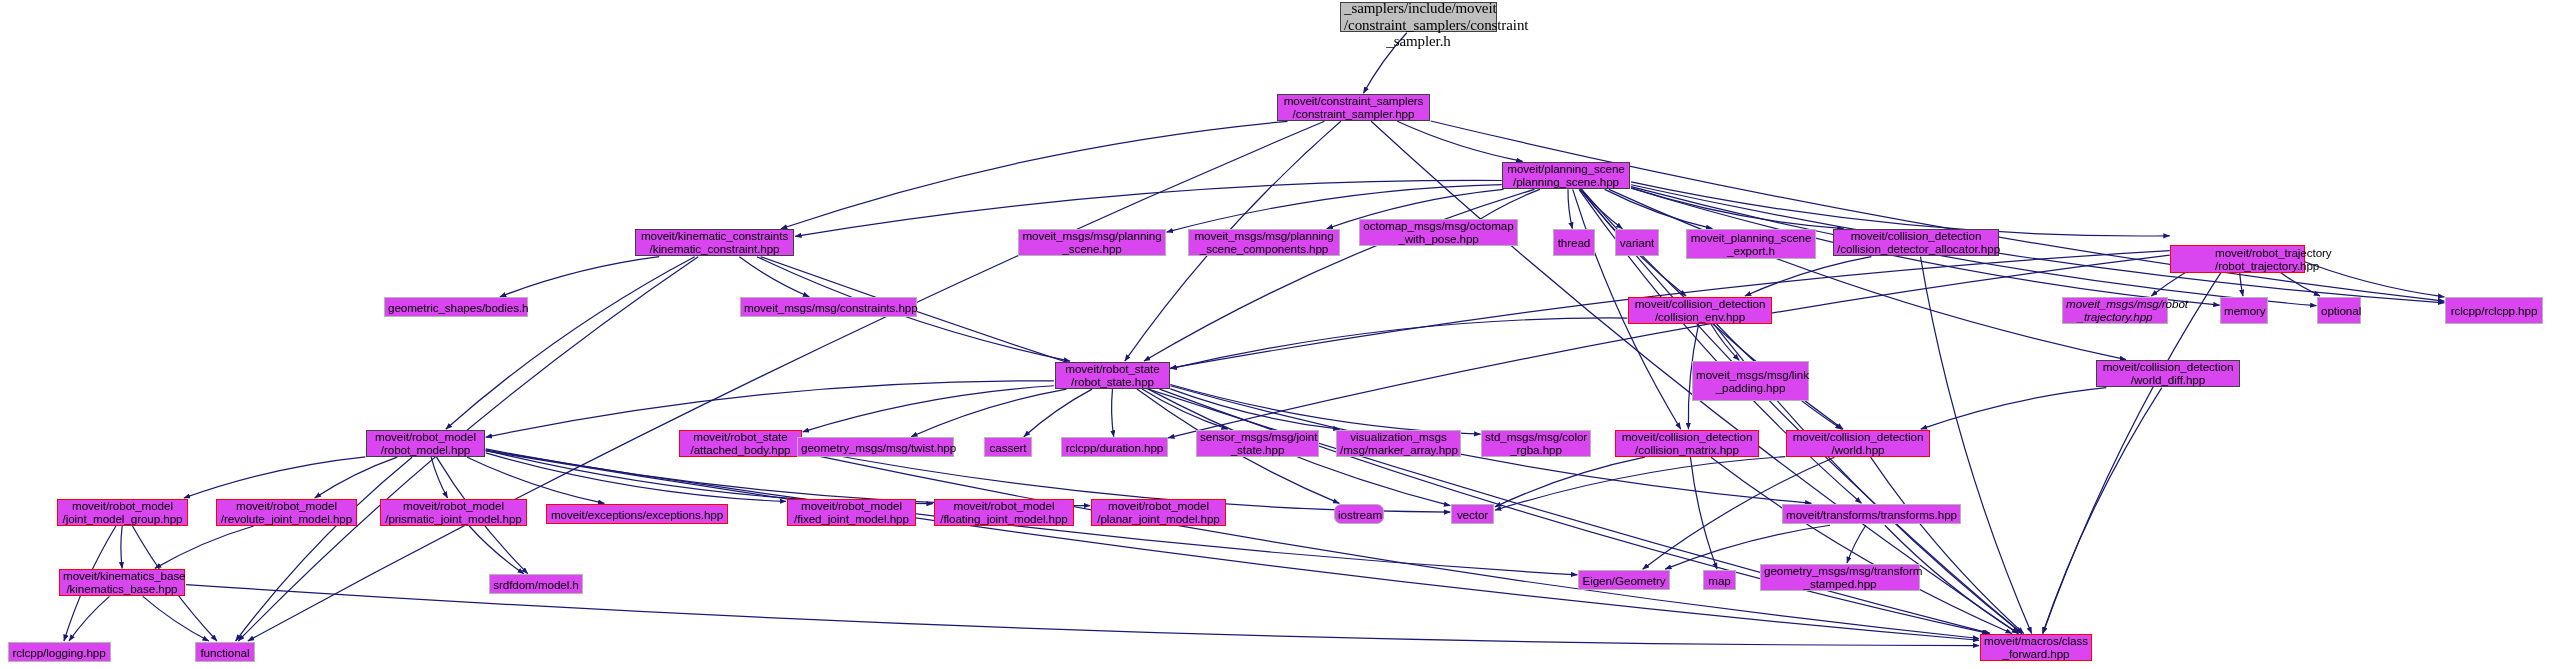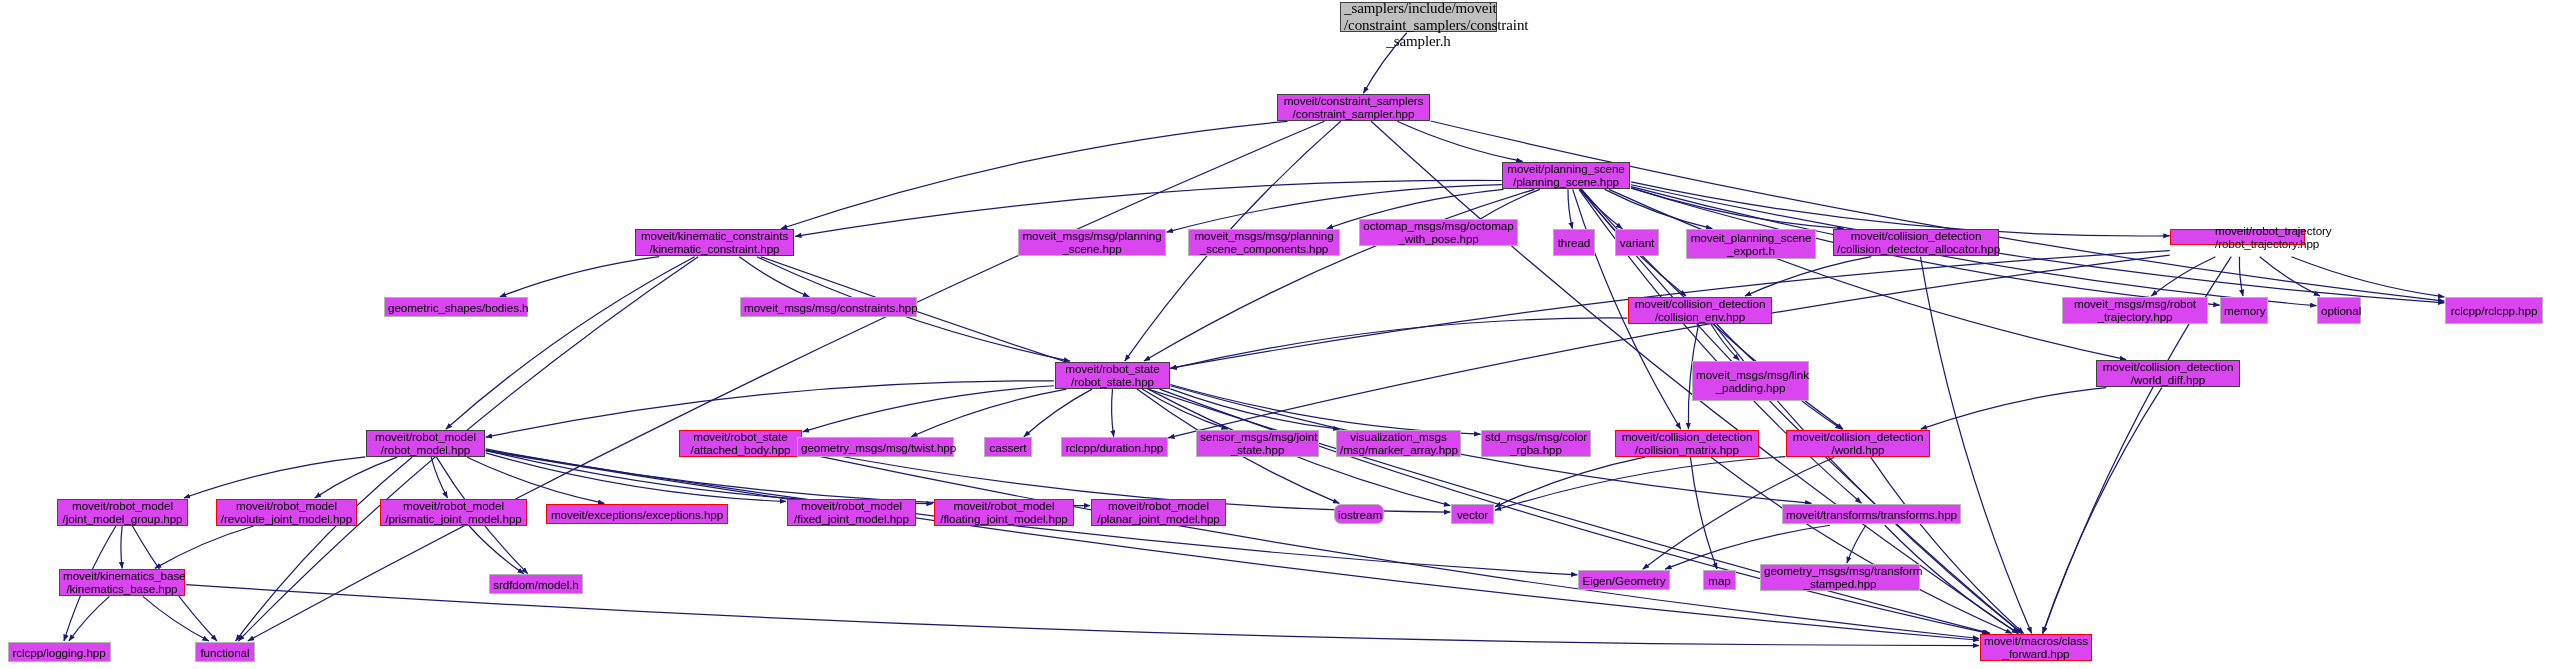--- a/index.html
+++ b/index.html
@@ -177,27 +177,27 @@
       <div class="node grey" style="left: 1188px; top: 229px; width: 152px; height: 26.5px;"><span class="node-label">moveit_msgs/msg/planning
 _scene_components.hpp</span></div>
       <div class="node grey" style="left: 1359px; top: 219px; width: 159px; height: 26.5px;"><span class="node-label">octomap_msgs/msg/octomap
 _with_pose.hpp</span></div>
       <div class="node grey" style="left: 1553px; top: 229px; width: 42px; height: 26.5px;"><span class="node-label">thread</span></div>
       <div class="node grey" style="left: 1615px; top: 229px; width: 44px; height: 26.5px;"><span class="node-label">variant</span></div>
       <div class="node grey" style="left: 1686px; top: 229px; width: 130px; height: 30px;"><span class="node-label">moveit_planning_scene
 _export.h</span></div>
       <div class="node dark" style="left: 1833px; top: 229px; width: 166px; height: 26.5px;"><span class="node-label">moveit/collision_detection
 /collision_detector_allocator.hpp</span></div>
-      <div class="node red" style="left: 2170px; top: 229px; width: 135px; height: 16px; padding-left: 44px;"><span class="node-label">moveit/robot_trajectory
+      <div class="node red" style="left: 2170px; top: 245px; width: 135px; height: 28px; padding-left: 44px;"><span class="node-label">moveit/robot_trajectory
 /robot_trajectory.hpp</span></div>
       <div class="node grey" style="left: 384px; top: 297px; width: 144px; height: 20.4px;"><span class="node-label">geometric_shapes/bodies.h</span></div>
       <div class="node grey" style="left: 740px; top: 297px; width: 177px; height: 20.4px;"><span class="node-label">moveit_msgs/msg/constraints.hpp</span></div>
       <div class="node red" style="left: 1628px; top: 297px; width: 144px; height: 26.5px;"><span class="node-label">moveit/collision_detection
 /collision_env.hpp</span></div>
-      <div class="node grey" style="left: 2062px; top: 297px; width: 146px; height: 26.5px;"><span class="node-label">moveit_msgs/msg/robot
+      <div class="node grey" style="left: 2062px; top: 297px; width: 106px; height: 26.5px; font-style: italic;"><span class="node-label">moveit_msgs/msg/robot
 _trajectory.hpp</span></div>
       <div class="node grey" style="left: 2220px; top: 297px; width: 48px; height: 26.5px;"><span class="node-label">memory</span></div>
       <div class="node grey" style="left: 2317px; top: 297px; width: 44px; height: 26.5px;"><span class="node-label">optional</span></div>
       <div class="node grey" style="left: 2445px; top: 297px; width: 98px; height: 26.5px;"><span class="node-label">rclcpp/rclcpp.hpp</span></div>
       <div class="node dark" style="left: 2096px; top: 360px; width: 144px; height: 26.5px;"><span class="node-label">moveit/collision_detection
 /world_diff.hpp</span></div>
       <div class="node dark" style="left: 1055px; top: 362px; width: 115px; height: 26.5px;"><span class="node-label">moveit/robot_state
 /robot_state.hpp</span></div>
       <div class="node grey" style="left: 1692px; top: 361px; width: 117px; height: 40px;"><span class="node-label">moveit_msgs/msg/link
 _padding.hpp</span></div>

